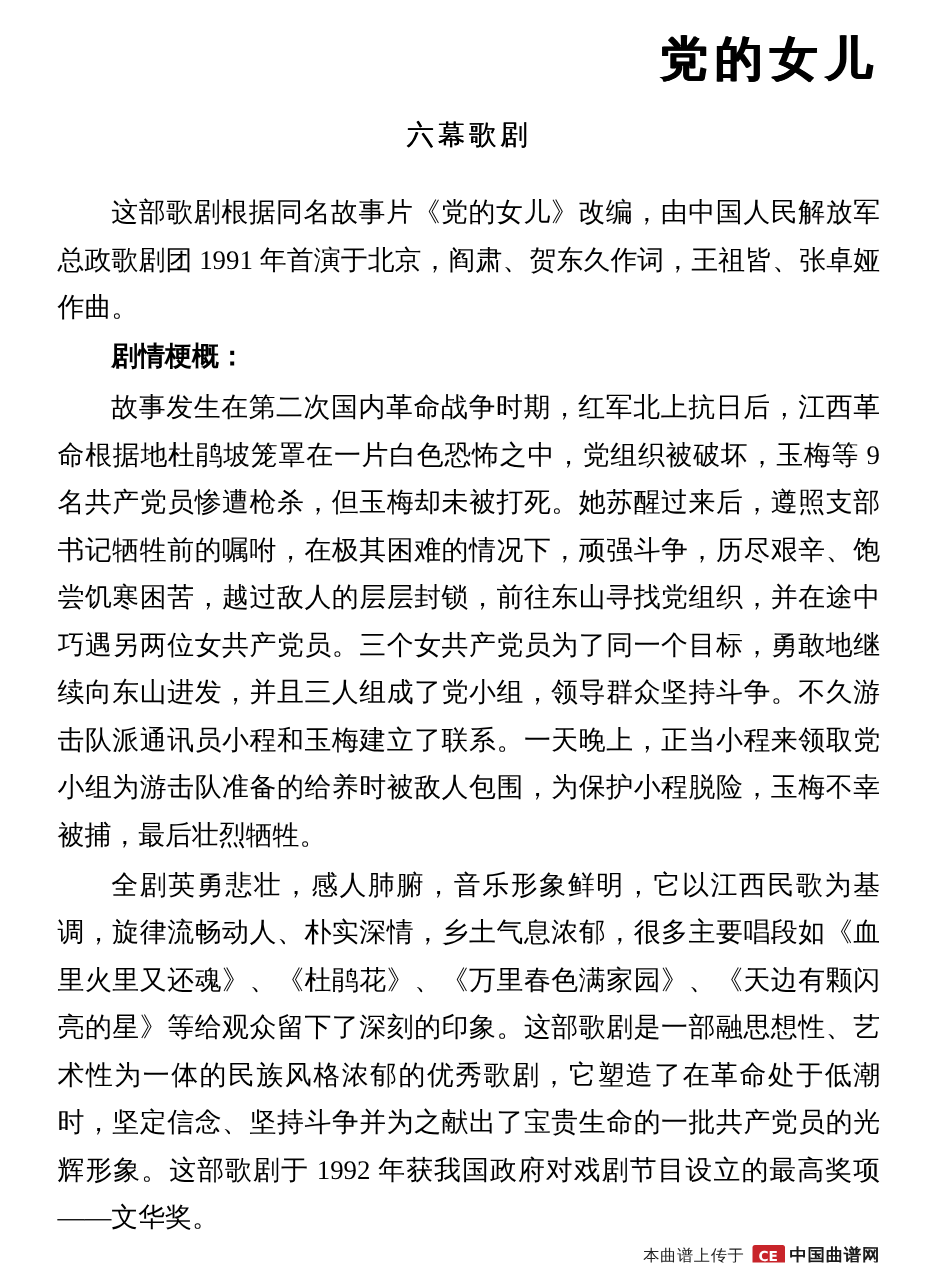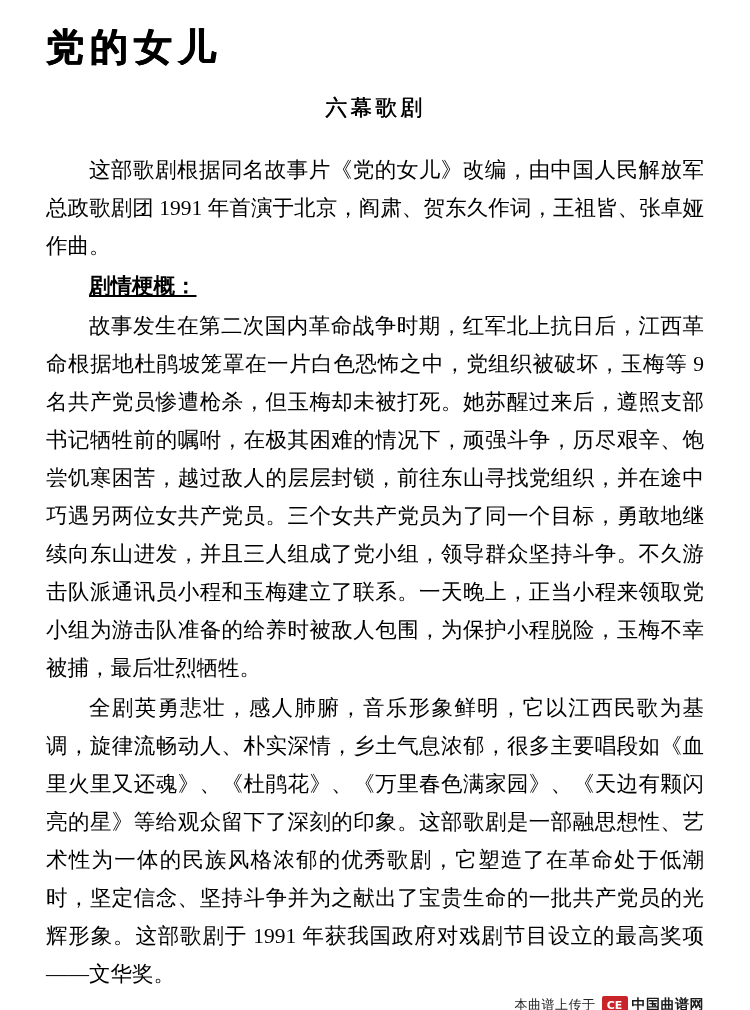--- a/index.html
+++ b/index.html
@@ -16,21 +16,21 @@
     overflow: hidden;
   }
   .page {
     position: relative;
     width: 750px;
     height: 1010px;
     box-sizing: border-box;
     padding: 0 46px;
   }
   .title {
-    text-align: left;
+    text-align: right;
     font-family: "DejaVu Sans", "Liberation Sans", sans-serif;
     font-size: 38px;
     font-weight: bold;
     letter-spacing: 6px;
     margin-top: 22px;
     margin-bottom: 0;
     color: #000;
     text-shadow: 0.6px 0 0 #000, -0.6px 0 0 #000;
   }
   .subtitle {
@@ -57,21 +57,20 @@
     color: #000;
     font-family: Liberation Serif, serif;
   }
   p.label {
     font-size: 21.5px;
     line-height: 38px;
     margin: 0 0 2px 0;
     text-indent: 2em;
     font-weight: bold;
     color: #000;
-    text-decoration: underline;
   }
   .footer {
     position: absolute;
     right: 46px;
     bottom: 18px;
     display: flex;
     align-items: center;
     gap: 6px;
     font-size: 13px;
     color: #222;
@@ -110,21 +109,21 @@
 
 <div class="page">
 
   <h1 class="title">党的女儿</h1>
   <h2 class="subtitle">六幕歌剧</h2>
 
   <div class="body-text">
     <p class="para">这部歌剧根据同名故事片《党的女儿》改编，由中国人民解放军总政歌剧团 1991 年首演于北京，阎肃、贺东久作词，王祖皆、张卓娅作曲。</p>
     <p class="label">剧情梗概：</p>
     <p class="para">故事发生在第二次国内革命战争时期，红军北上抗日后，江西革命根据地杜鹃坡笼罩在一片白色恐怖之中，党组织被破坏，玉梅等 9 名共产党员惨遭枪杀，但玉梅却未被打死。她苏醒过来后，遵照支部书记牺牲前的嘱咐，在极其困难的情况下，顽强斗争，历尽艰辛、饱尝饥寒困苦，越过敌人的层层封锁，前往东山寻找党组织，并在途中巧遇另两位女共产党员。三个女共产党员为了同一个目标，勇敢地继续向东山进发，并且三人组成了党小组，领导群众坚持斗争。不久游击队派通讯员小程和玉梅建立了联系。一天晚上，正当小程来领取党小组为游击队准备的给养时被敌人包围，为保护小程脱险，玉梅不幸被捕，最后壮烈牺牲。</p>
-    <p class="para">全剧英勇悲壮，感人肺腑，音乐形象鲜明，它以江西民歌为基调，旋律流畅动人、朴实深情，乡土气息浓郁，很多主要唱段如《血里火里又还魂》、《杜鹃花》、《万里春色满家园》、《天边有颗闪亮的星》等给观众留下了深刻的印象。这部歌剧是一部融思想性、艺术性为一体的民族风格浓郁的优秀歌剧，它塑造了在革命处于低潮时，坚定信念、坚持斗争并为之献出了宝贵生命的一批共产党员的光辉形象。这部歌剧于 1991 年获我国政府对戏剧节目设立的最高奖项——文华奖。</p>
+    <p class="para">全剧英勇悲壮，感人肺腑，音乐形象鲜明，它以江西民歌为基调，旋律流畅动人、朴实深情，乡土气息浓郁，很多主要唱段如《血里火里又还魂》、《杜鹃花》、《万里春色满家园》、《天边有颗闪亮的星》等给观众留下了深刻的印象。这部歌剧是一部融思想性、艺术性为一体的民族风格浓郁的优秀歌剧，它塑造了在革命处于低潮时，坚定信念、坚持斗争并为之献出了宝贵生命的一批共产党员的光辉形象。这部歌剧于 1992 年获我国政府对戏剧节目设立的最高奖项——文华奖。</p>
   </div>
 
   <div class="footer">
     <span class="credit">本曲谱上传于</span>
     <span class="logo">
       <span class="logo-mark">CE</span>
       <span class="logo-text">中国曲谱网</span>
     </span>
   </div>
 

